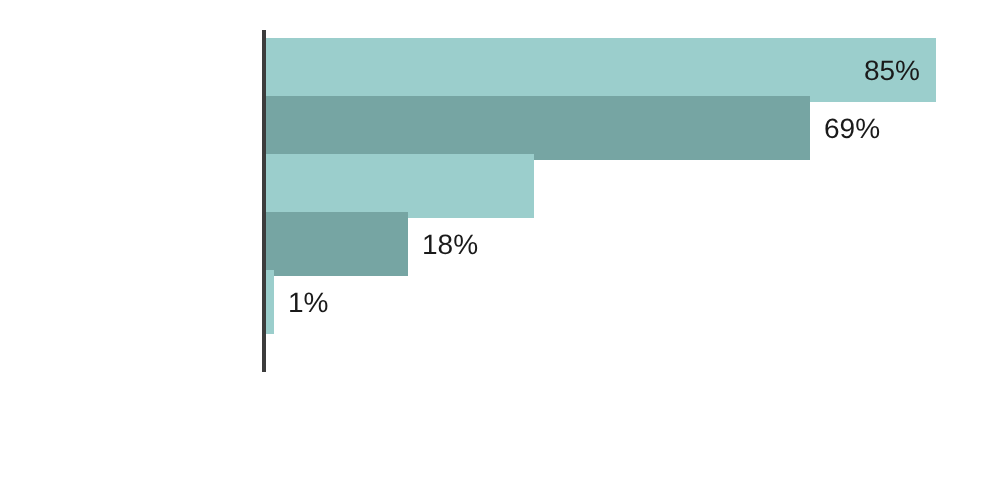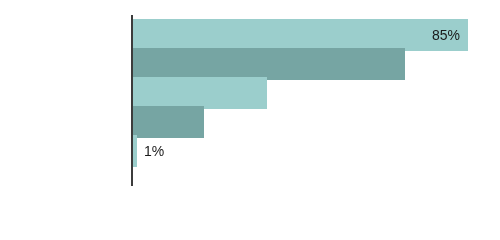--- a/index.html
+++ b/index.html
@@ -68,34 +68,36 @@
       <div class="bar light" style="width:335px;">
         <span class="val-in">85%</span>
       </div>
     </div>
   </div>
 
   <div class="row" style="top:53px;">
 
     <div class="bar-wrap">
       <div class="bar dark" style="width:272px;"></div>
+      <span class="val-out">69%</span>
     </div>
   </div>
 
   <div class="row" style="top:82px;">
 
     <div class="bar-wrap">
       <div class="bar light" style="width:134px;"></div>
     </div>
   </div>
 
   <div class="row" style="top:111px;">
 
     <div class="bar-wrap">
       <div class="bar dark" style="width:71px;"></div>
+      <span class="val-out">18%</span>
     </div>
   </div>
 
   <div class="row" style="top:140px;">
 
     <div class="bar-wrap">
       <div class="bar light" style="width:4px;"></div>
       <span class="val-out">1%</span>
     </div>
   </div>

